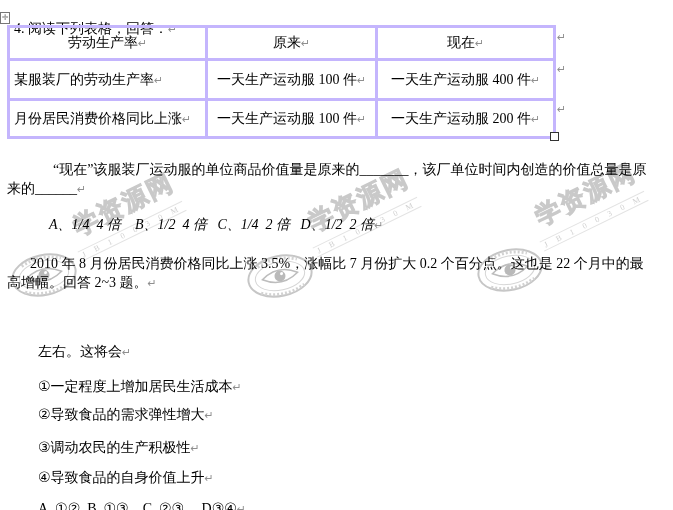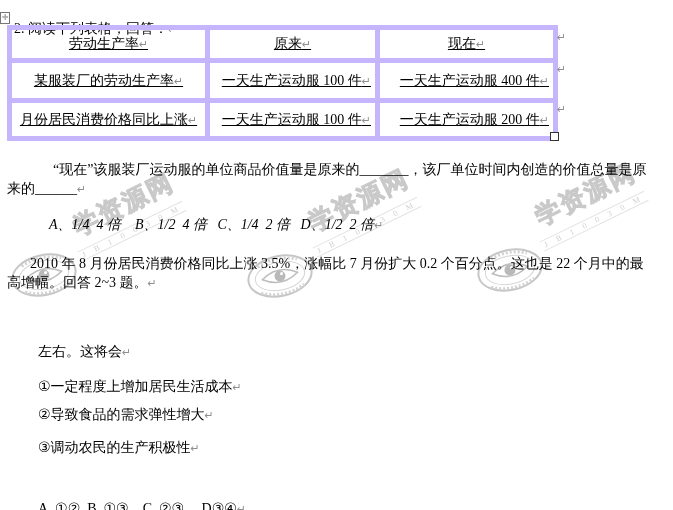--- a/index.html
+++ b/index.html
@@ -9,29 +9,29 @@
     font-family:"Liberation Serif","DejaVu Sans",serif; color:#000;
     overflow:hidden;
   }
   
   .line { position:absolute; white-space:pre; font-size:14px; line-height:17px; z-index:2; }
   .mark { color:#8f8f8f; font-size:11px; }
   
   .tablewrap { position:absolute; left:7px; top:25px; z-index:2; }
   table.doc-table { border-collapse:collapse; table-layout:fixed; }
   table.doc-table td {
-    border:5px solid #c4b5fd; font-size:14px; white-space:pre;
-    overflow:hidden; padding:0 4px; vertical-align:middle;text-decoration:underline;
+    border:3px solid #c4b5fd; font-size:14px; white-space:pre;
+    overflow:hidden; padding:0 4px; vertical-align:middle;
   }
   .c1 { width:198px; } .c2 { width:170px; } .c3 { width:178px; }
   tr.hrow td { height:33px; text-align:center; }
   tr.drow1 td { height:40px; }
   tr.drow2 td { height:38px; }
-  td.cell-left { text-align:center; padding-left:6px;margin-top:12px; }
-  td.cell-center { text-align:right; }
+  td.cell-left { text-align:left; padding-left:6px;margin-top:12px; }
+  td.cell-center { text-align:center; }
   .rowmark { position:absolute; color:#8f8f8f; font-size:11px; z-index:2; }
   .resize-handle {
     position:absolute; left:543px; top:107px; width:9px; height:9px;
     border:1px solid #333; background:#fff; z-index:2;
   }
   
   .anchor {
     position:absolute; left:0; top:12px; width:10px; height:12px;
     border:1px solid #777; color:#777; font-size:8px; line-height:10px;
     text-align:center; z-index:2; background:#fff;
@@ -105,21 +105,21 @@
       <circle cx="42" cy="26" r="1.5" fill="#ffffff"></circle>
       <path d="M18 41 Q40 51 62 41" fill="none" stroke="#d2d2d2" stroke-width="3" stroke-dasharray="2 2"></path>
       <path d="M20 15 Q40 6 60 15" fill="none" stroke="#d2d2d2" stroke-width="3" stroke-dasharray="2 2"></path>
     </g>
   </svg>
 
   <div class="anchor">
     <span>✛</span>
   </div>
 
-  <p class="line" style="left:14px; top:6px;"><span>2. 阅读下列表格，回答：</span><span class="mark">↵</span></p>
+  <p class="line" style="left:14px; top:6px;"><span>4. 阅读下列表格，回答：</span><span class="mark">↵</span></p>
 
   <div class="tablewrap">
     <table class="doc-table">
       <tbody>
           <tr class="hrow">
         <td class="c1"><span>劳动生产率</span><span class="mark">↵</span></td>
         <td class="c2"><span>原来</span><span class="mark">↵</span></td>
         <td class="c3"><span>现在</span><span class="mark">↵</span></td>
       </tr>
       <tr class="drow1">
@@ -147,16 +147,17 @@
   <p class="line" style="left:49px; top:202px;font-style:italic;"><span>A、1/4  4 倍    B、1/2  4 倍   C、1/4  2 倍   D、1/2  2 倍</span><span class="mark">↵</span></p>
 
   <p class="line" style="left:30px; top:232px;margin-top:23px;"><span>2010 年 8 月份居民消费价格同比上涨 3.5%，涨幅比 7 月份扩大 0.2 个百分点。这也是 22 个月中的最</span></p>
   <p class="line" style="left:7px; top:260px;"><span>高增幅。回答 2~3 题。</span><span class="mark">↵</span></p>
 
   <p class="line" style="left:38px; top:329px;"><span>左右。这将会</span><span class="mark">↵</span></p>
 
   <p class="line" style="left:38px; top:364px;text-align:right;"><span>①一定程度上增加居民生活成本</span><span class="mark">↵</span></p>
   <p class="line" style="left:38px; top:375px;margin-top:31px;"><span>②导致食品的需求弹性增大</span><span class="mark">↵</span></p>
   <p class="line" style="left:38px; top:425px;"><span>③调动农民的生产积极性</span><span class="mark">↵</span></p>
+  <p class="line" style="left:38px; top:455px;"><span>④导致食品的自身价值上升</span><span class="mark">↵</span></p>
 
   <p class="line" style="left:38px; top:486px;"><span>A. ①②  B. ①③    C. ②③     D③④</span><span class="mark">↵</span></p>
 
 </div>
 
 </body></html>

